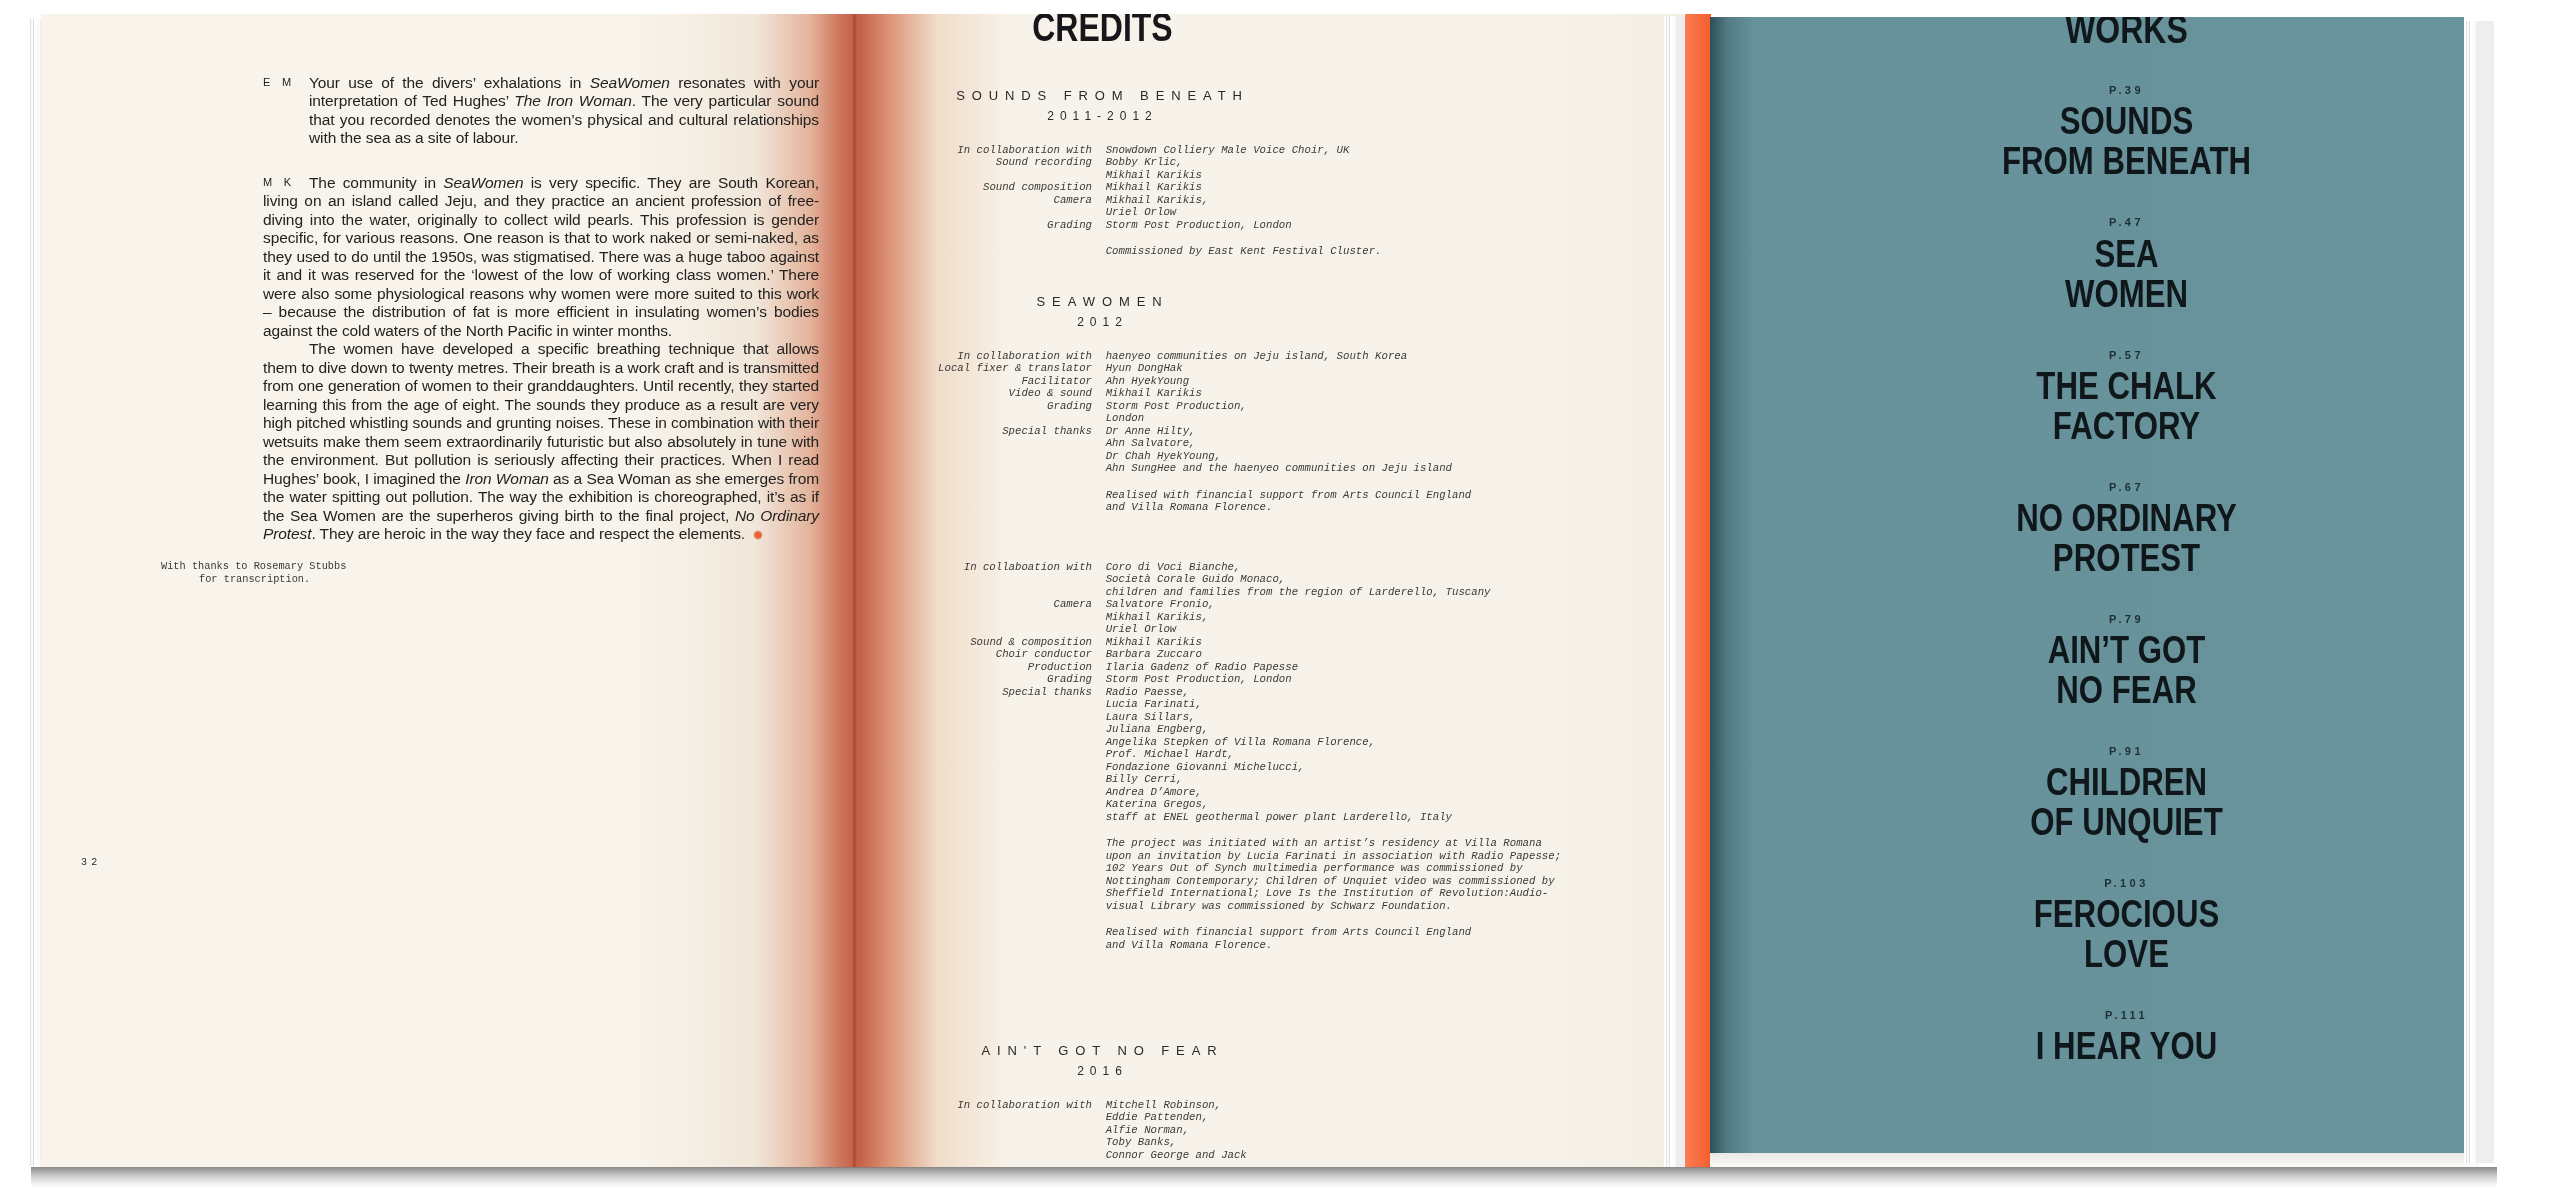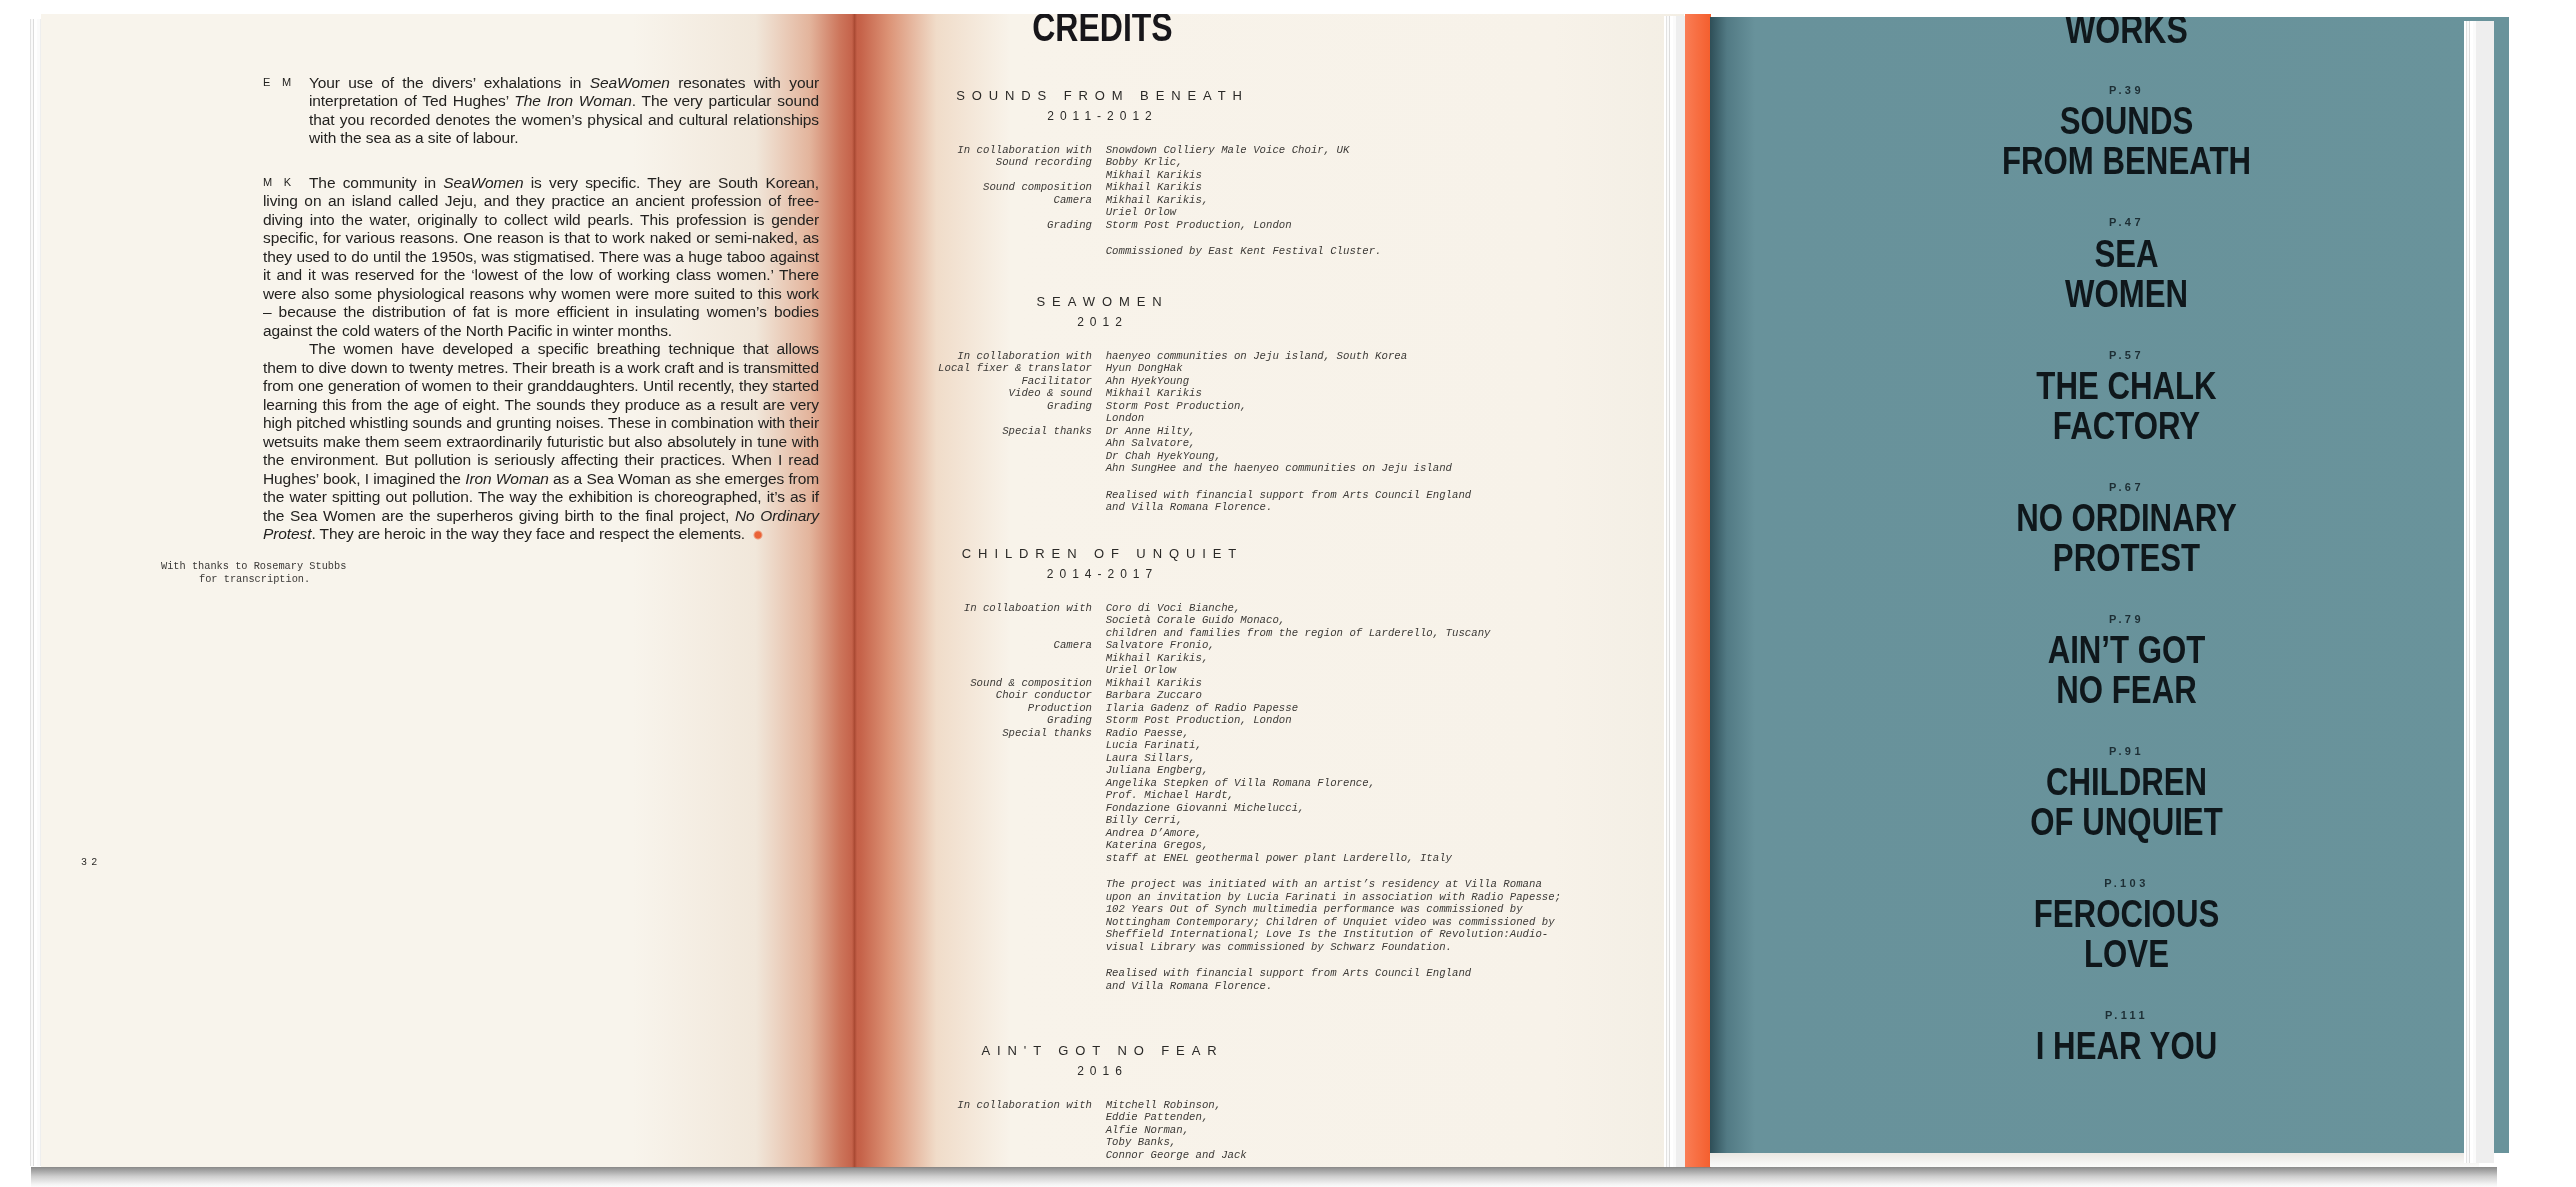--- a/index.html
+++ b/index.html
@@ -16,21 +16,21 @@
     background:linear-gradient(to right,rgba(150,60,38,0),rgba(150,58,36,.55),rgba(150,60,38,0));}
   .fore-edge{position:absolute;
     background:linear-gradient(to right,#ffffff 0 1.7px,#e2e2e2 1.7px 2.6px,#fafafa 2.6px 5.2px,
       #dcdcdc 5.2px 6px,#ffffff 6px 8.6px,#e6e6e6 8.6px 9.4px,#fbfbfb 9.4px 12px,#eeeeee 12px 100%);}
   .fore-edge.left{left:28px;top:19px;width:13px;height:1147px;}
   .fore-edge.mid{left:1664px;top:15.5px;width:20.6px;height:1152px;}
   .fore-edge.right{left:2464px;top:20.6px;width:30px;height:1142px;}
   .orange-stripe{position:absolute;left:1685px;top:13.7px;width:26px;height:1154px;
     background:linear-gradient(to right,#fa7d55,#f45e2d);}
   .teal-page{position:absolute;left:1710px;top:17px;width:754px;height:1136px;overflow:hidden;
-    background:linear-gradient(to right,#2e4e57 0px,#527a84 17px,#68929b 45px,#69939b 100%);padding-left:45px;}
+    background:linear-gradient(to right,#2e4e57 0px,#527a84 17px,#68929b 45px,#69939b 100%);}
   .teal-underside{position:absolute;left:1710px;top:1153px;width:769px;height:13.7px;
     background:linear-gradient(to bottom,#e9e7e2,#fbfbfa);}
   .bottom-shadow{position:absolute;left:31px;top:1167px;width:2466px;height:20.6px;opacity:.9;
     background:linear-gradient(to bottom,#7d7d7d,#c9c9c9 45%,#f2f2f2 82%,#ffffff);}
 
   
   .interview{position:absolute;left:222px;top:33px;width:556px;color:#232220;}
   .para{position:relative;}
   .para.new-speaker{margin-top:26px;}
   .speaker{position:absolute;left:0;top:2.6px;font-size:11px;letter-spacing:4.3px;font-weight:400;}
@@ -166,24 +166,20 @@
     <div class="clabel">Special thanks</div>
     <div class="cval"><div>Dr Anne Hilty,</div><div>Ahn Salvatore,</div><div>Dr Chah HyekYoung,</div><div>Ahn SungHee and the haenyeo communities on Jeju island</div></div>
   </div>
             <div class="crow gap">
     <div class="clabel"></div>
     <div class="cval"><div>Realised with financial support from Arts Council England</div><div>and Villa Romana Florence.</div></div>
   </div>
           </div>
   </div>
         <div class="csec" style="top: 458px;">
-    <div class="chead">
-      <div class="h">CHILDREN OF UNQUIET</div>
-      <div class="y">2014-2017</div>
-    </div>
     <div class="crows">
             <div class="crow">
     <div class="clabel">In collaboation with</div>
     <div class="cval"><div>Coro di Voci Bianche,</div><div>Società Corale Guido Monaco,</div><div>children and families from the region of Larderello, Tuscany</div></div>
   </div>
             <div class="crow">
     <div class="clabel">Camera</div>
     <div class="cval"><div>Salvatore Fronio,</div><div>Mikhail Karikis,</div><div>Uriel Orlow</div></div>
   </div>
             <div class="crow">

